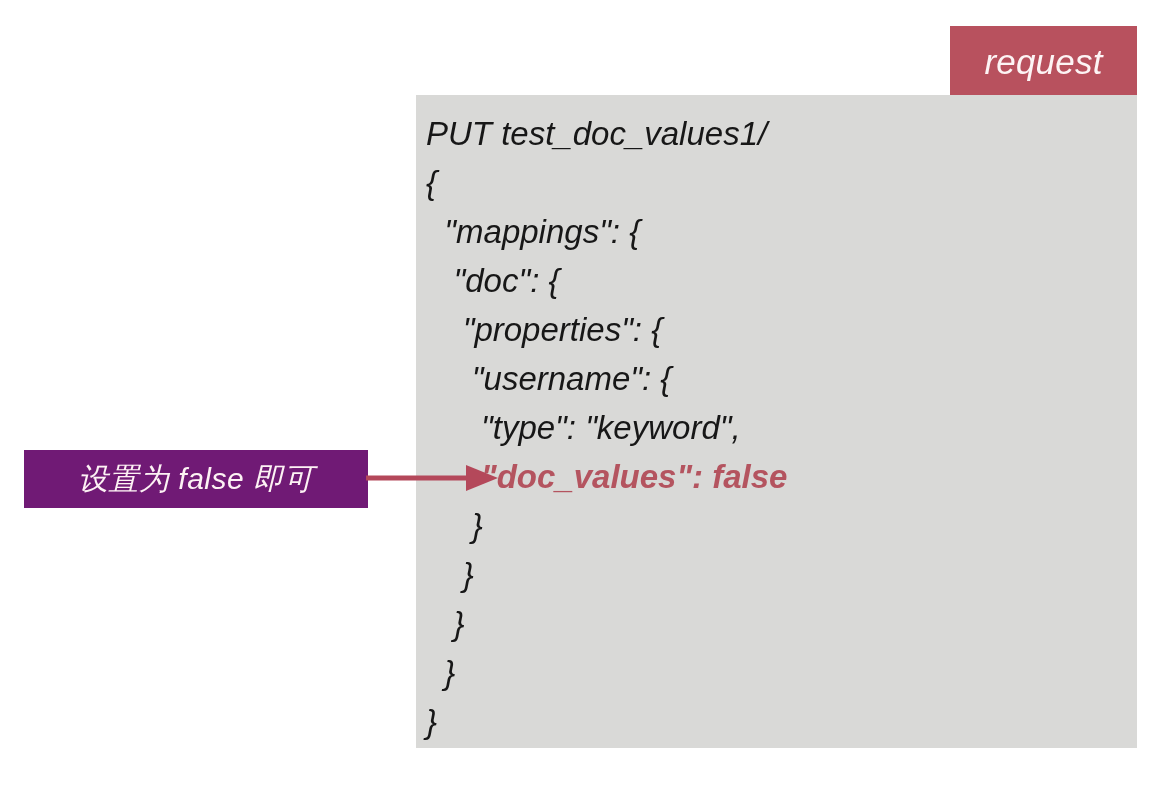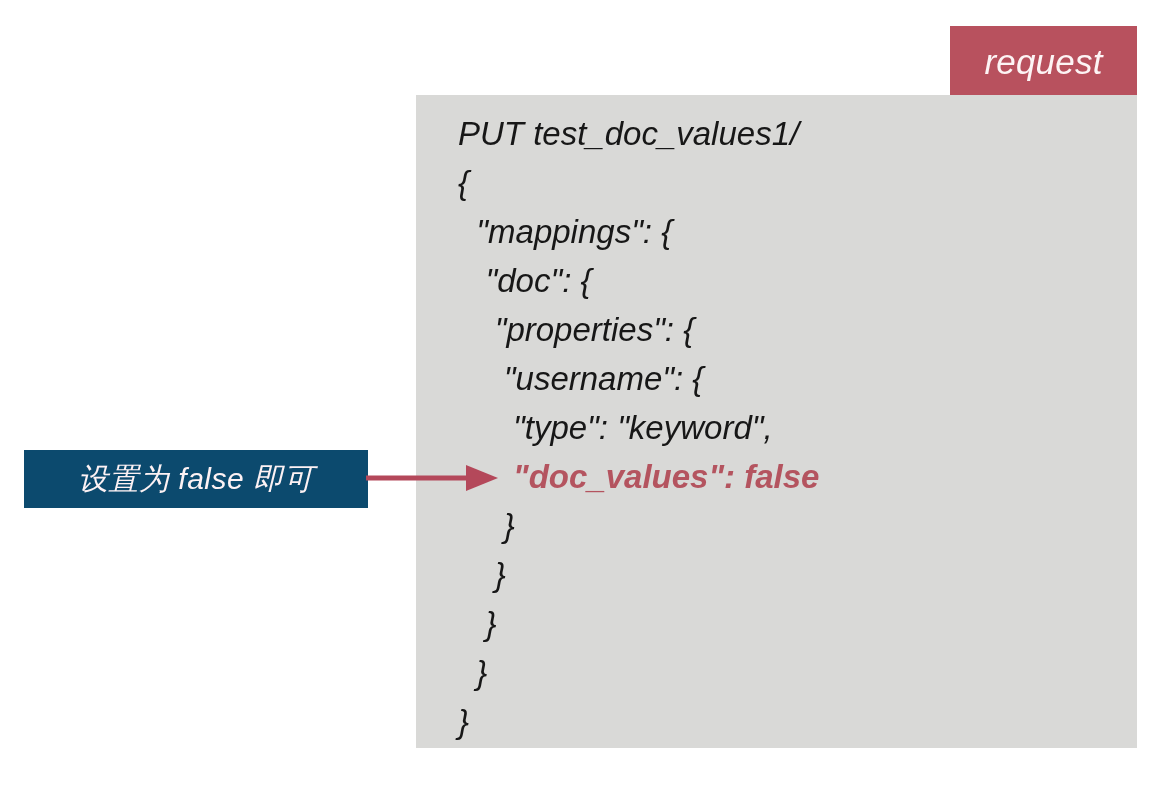--- a/index.html
+++ b/index.html
@@ -54,35 +54,34 @@
     padding: 14px 0 0 0;
     overflow: hidden;
   }
   .code-line {
     font-family: "Liberation Sans", "DejaVu Sans", sans-serif;
     font-size: 33px;
     line-height: 49px;
     color: #171717;
     white-space: pre;
     padding-left: 10px;
-    margin-left: 32px;
   }
   .code-line.highlight {
     color: #b4545f;
     font-weight: bold;
   }
 
   
   .annotation-box {
     position: absolute;
     left: 24px;
     top: 450px;
     width: 344px;
     height: 58px;
-    background: #0c4a6e;
+    background: #701a75;
     display: flex;
     align-items: center;
     justify-content: center;
     box-sizing: border-box;
   }
   .annotation-label {
     color: #fdf2f4;
     font-size: 30px;
     line-height: 1;
     white-space: nowrap;

